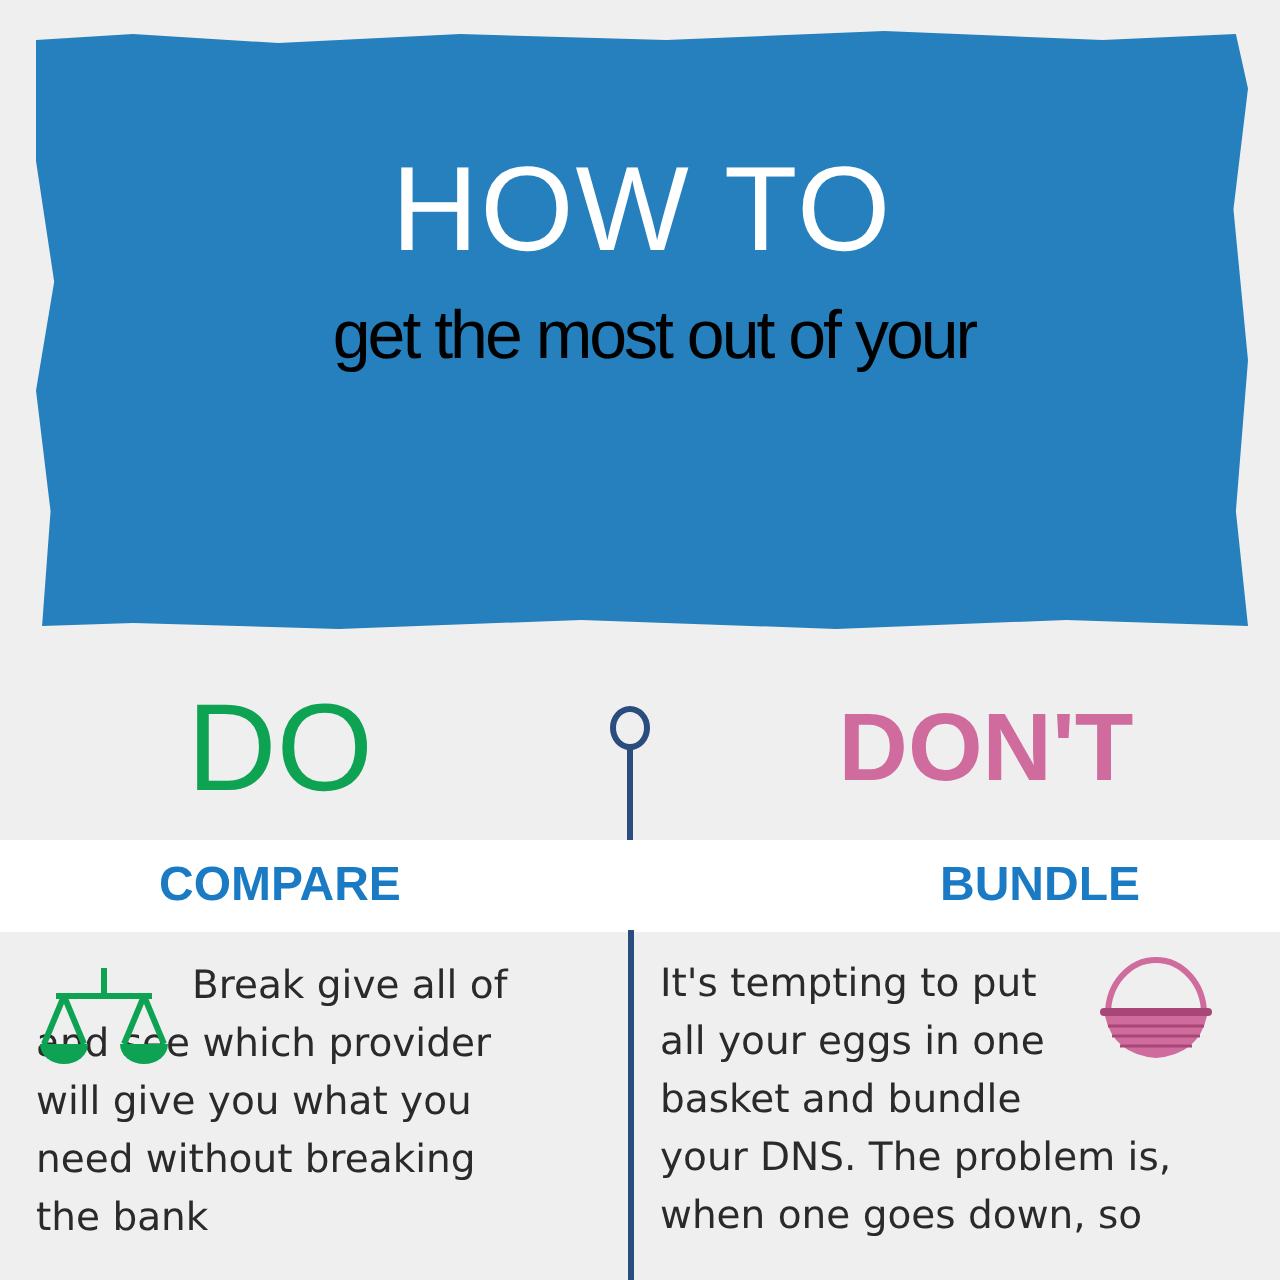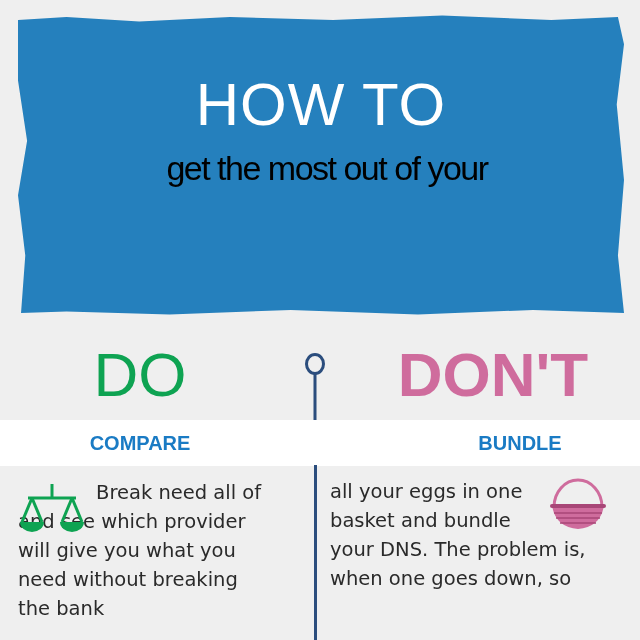--- a/index.html
+++ b/index.html
@@ -25,32 +25,32 @@
   .banner .t3 {
     position:absolute; left:0; right:0; top:180px; text-align:center;
     color:#ffffff; font-size:70px; line-height:70px; letter-spacing:1px;
   }
   .do-label {
     position:absolute; left:0; width:280px; top:340px; text-align:center;
     font-size:62px; font-weight:normal; color:#0ea352; line-height:70px;
   }
   .dont-label {
     position:absolute; left:368px; width:250px; top:340px; text-align:center;
-    font-size:62px; font-weight:bold; color:#cf6c9d; line-height:70px;
+    font-size:48px; font-weight:bold; color:#cf6c9d; line-height:70px;
   }
   .divider-pin { position:absolute; left:302px; top:352px; }
   .divider-line {
     position:absolute; left:314px; top:465px; width:3px; height:175px; background:#2b4d7d;
   }
   .band {
     position:absolute; left:0; top:420px; width:640px; height:46px; background:#ffffff;
   }
   .band .h {
     position:absolute; top:0; height:46px; line-height:46px; text-align:center;
-    color:#1a7bc4; font-weight:bold; font-size:20px;
+    color:#1a7bc4; font-weight:bold; font-size:24px;
   }
   .band .h.left { left:40px; width:200px; }
   .band .h.right { left:420px; width:200px; }
   .col-left { position:absolute; left:18px; top:478px; width:290px; }
   .col-right { position:absolute; left:330px; top:477px; width:300px; }
   .body-text {
     font-family:"DejaVu Sans", sans-serif; font-size:19.5px; line-height:29px; color:#2a2a2a;
   }
   .scale-icon { position:absolute; left:0; top:4px; }
   .left-first { padding-left:78px; }
@@ -85,35 +85,36 @@
       <line x1="34" y1="2" x2="34" y2="16"></line>
       <line x1="10" y1="16" x2="58" y2="16"></line>
       <line x1="14" y1="16" x2="4" y2="40"></line>
       <line x1="14" y1="16" x2="24" y2="40"></line>
       <line x1="54" y1="16" x2="44" y2="40"></line>
       <line x1="54" y1="16" x2="64" y2="40"></line>
     </g>
     <path d="M2 40 H26 A12 10 0 0 1 2 40 Z" fill="#0ea352"></path>
     <path d="M42 40 H66 A12 10 0 0 1 42 40 Z" fill="#0ea352"></path>
   </svg>
-  <div class="left-first">Break need all of</div>
+  <div class="left-first">Break give all of</div>
   <div>and see which provider</div>
   <div>will give you what you</div>
   <div>need without breaking</div>
   <div>the bank</div>
 </div>
 
 <div class="col-right body-text">
   <svg class="basket-icon" width="60" height="58" viewBox="0 0 60 58">
     <path d="M6 30 A24 27 0 0 1 54 30" fill="none" stroke="#cf6c9d" stroke-width="3"></path>
     <path d="M4 28 H56 Q53 50 30 52 Q7 50 4 28 Z" fill="#cf6c9d"></path>
     <rect x="2" y="27" width="56" height="4" rx="2" fill="#a84677"></rect>
     <g stroke="#a84677" stroke-width="1.6">
       <line x1="6" y1="36" x2="54" y2="36"></line>
       <line x1="8" y1="41" x2="52" y2="41"></line>
       <line x1="12" y1="46" x2="48" y2="46"></line>
     </g>
   </svg>
+  <div>It's tempting to put</div>
   <div>all your eggs in one</div>
   <div>basket and bundle</div>
   <div>your DNS. The problem is,</div>
   <div>when one goes down, so</div>
 </div>
 
 </body></html>

